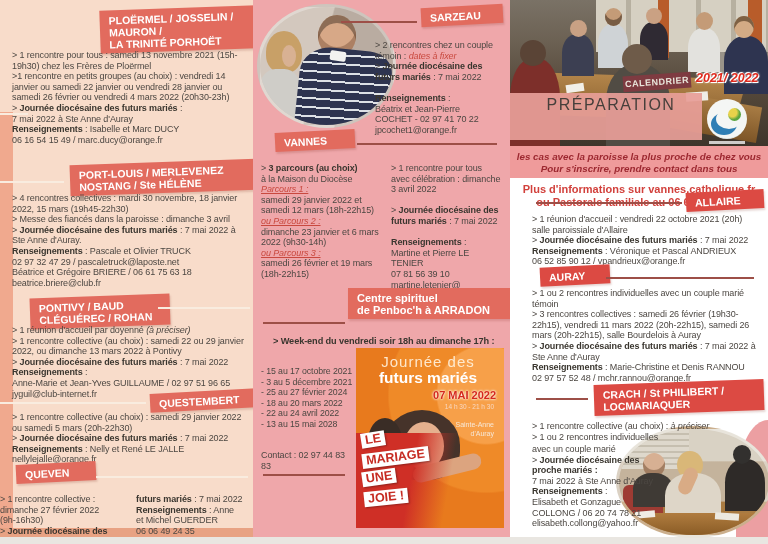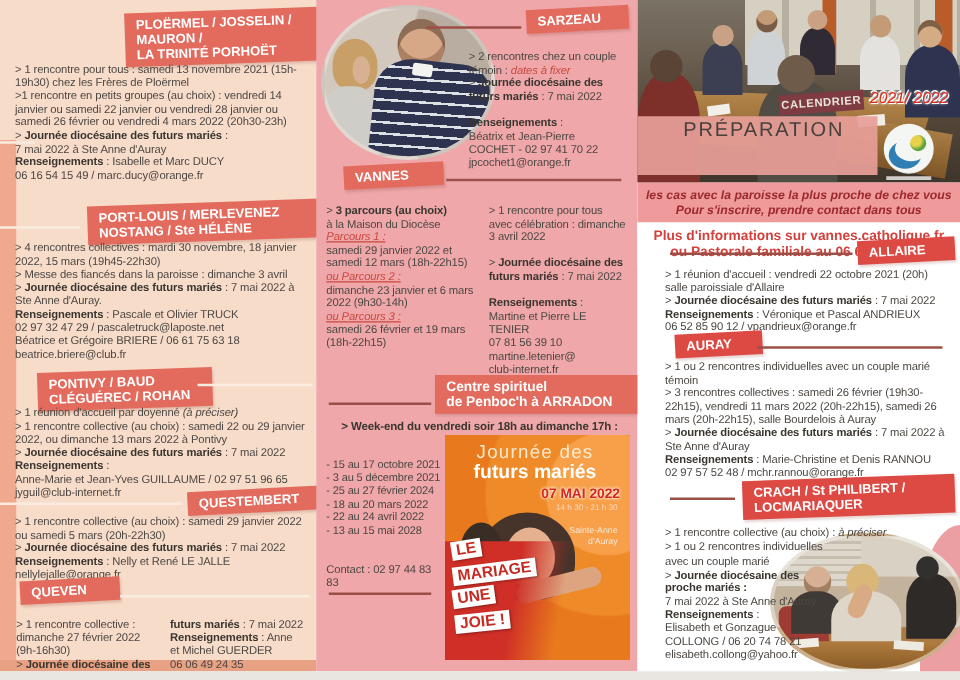--- a/index.html
+++ b/index.html
@@ -48,21 +48,21 @@
   #poster .red-wedge{position:absolute;left:0;bottom:0;width:100%;height:95px;
     background:linear-gradient(100deg,#cf2f26 0 38%,rgba(207,47,38,0) 62%);}
   .chip{position:absolute;background:#fff;color:#c62b22;font-weight:bold;
     font-size:12.5px;line-height:13px;padding:1px 4px;box-shadow:1px 1px 2px rgba(0,0,0,.3);}
   
   #photo-top{left:0;top:0;width:258px;height:146px;overflow:hidden;
     background:linear-gradient(180deg,#7a7266 0%,#6b6052 30%,#55483a 62%,#3e352b 100%);}
   #ribbon{left:113px;top:74px;width:68px;background:#7e3b41;color:#e8e4da;
     font-weight:bold;font-size:9px;letter-spacing:.5px;text-align:center;
     padding:3px 0;transform:rotate(-4deg);}
-  #years{left:186px;top:71px;font-size:12.5px;font-weight:normal;font-style:italic;
+  #years{left:186px;top:71px;font-size:12.5px;font-weight:bold;font-style:italic;
     color:#e02a1e;text-shadow:0 0 2px #fff,0 0 3px #fff,1px 1px 0 #fff,-1px -1px 0 #fff;}
   #prep-band{left:0;top:93px;width:192px;height:47px;background:rgba(231,158,152,.93);
     padding-left:10px;box-sizing:border-box;}
   #prep-band .l1{font-size:16px;color:#463f3b;letter-spacing:1.5px;margin-top:3px;text-align:center;}
   #prep-band .l2{font-size:20px;font-weight:bold;color:#fff;letter-spacing:1px;margin-top:1px;}
   #note-band{left:0;top:146px;width:258px;height:32px;background:#ef9b9b;
     text-align:center;font-style:italic;font-weight:bold;font-size:9.8px;
     line-height:12px;color:#9c2830;padding-top:5px;box-sizing:border-box;}
   #info-band{left:0;top:178px;width:258px;height:35px;background:#fff;text-align:center;
     font-weight:bold;font-size:11px;line-height:13px;color:#d2413c;
@@ -110,21 +110,21 @@
 CLÉGUÉREC / ROHAN</div>
     <div class="hline light" style="left:158px;top:307px;width:92px;"></div>
     <div class="body-text" style="left:12px;top:325px;width:236px;">&gt; 1 réunion d'accueil par doyenné <i>(à préciser)</i><br>&gt; 1 rencontre collective (au choix) : samedi 22 ou 29 janvier 2022, ou dimanche 13 mars 2022 à Pontivy<br>&gt; <b>Journée diocésaine des futurs mariés</b> : 7 mai 2022<br><b>Renseignements</b> :<br>Anne-Marie et Jean-Yves GUILLAUME / 02 97 51 96 65<br>jyguil@club-internet.fr</div>
 
     <div class="banner r-3" style="left:150px;top:391px;width:92px;">QUESTEMBERT</div>
     <div class="hline light" style="left:0;top:402px;width:146px;"></div>
     <div class="body-text" style="left:12px;top:412px;width:236px;">&gt; 1 rencontre collective (au choix) : samedi 29 janvier 2022 ou samedi 5 mars (20h-22h30)<br>&gt; <b>Journée diocésaine des futurs mariés</b> : 7 mai 2022<br><b>Renseignements</b> : Nelly et René LE JALLE<br>nellylejalle@orange.fr</div>
 
     <div class="banner r-3" style="left:16px;top:463px;width:62px;">QUEVEN</div>
     <div class="hline light" style="left:96px;top:476px;width:152px;"></div>
-    <div class="body-text" style="left:13px;top:494px;width:119px;">&gt; 1 rencontre collective :<br>dimanche 27 février 2022<br>(9h-16h30)<br>&gt; <b>Journée diocésaine des</b></div>
+    <div class="body-text" style="left:0;top:494px;width:119px;">&gt; 1 rencontre collective :<br>dimanche 27 février 2022<br>(9h-16h30)<br>&gt; <b>Journée diocésaine des</b></div>
     <div class="body-text" style="left:136px;top:494px;width:112px;"><b>futurs mariés</b> : 7 mai 2022<br><b>Renseignements</b> : Anne<br>et Michel GUERDER<br>06 06 49 24 35</div>
   </div>
 
   <div id="panel-mid" class="abs">
 
     <div id="photo-circle" class="abs">
       <div class="ph" style="left:6px;top:24px;width:36px;height:42px;border-radius:50% 50% 42% 42%;background:#c8a067;"></div>
       <div class="ph" style="left:22px;top:38px;width:14px;height:22px;border-radius:50%;background:#d8b193;"></div>
       <div class="ph" style="left:-2px;top:62px;width:44px;height:60px;border-radius:40% 40% 0 0;background:#cfcdc8;"></div>
       <div class="ph" style="left:58px;top:8px;width:38px;height:42px;border-radius:50%;background:#d7a887;box-shadow:inset 0 -10px 0 rgba(120,80,55,.45), inset 0 8px 0 rgba(80,60,45,.55);"></div>
@@ -135,21 +135,21 @@
     <div class="hline dark" style="left:88px;top:21px;width:76px;"></div>
     <div class="banner r-3" style="left:168px;top:6px;width:64px;">SARZEAU</div>
     <div class="body-text" style="left:122px;top:40px;width:128px;">&gt; 2 rencontres chez un couple témoin : <i class="r">dates à fixer</i><br>&gt; <b>Journée diocésaine des futurs mariés</b> : 7 mai 2022<br><br><b>Renseignements</b> :<br>Béatrix et Jean-Pierre<br>COCHET - 02 97 41 70 22<br>jpcochet1@orange.fr</div>
 
     <div class="banner r-3" style="left:22px;top:131px;width:62px;">VANNES</div>
     <div class="hline dark" style="left:104px;top:143px;width:140px;"></div>
     <div class="body-text" style="left:8px;top:163px;width:122px;">&gt; <b>3 parcours (au choix)</b><br>à la Maison du Diocèse<br><i class="ru">Parcours 1 :</i><br>samedi 29 janvier 2022 et samedi 12 mars (18h-22h15)<br><i class="ru">ou Parcours 2 :</i><br>dimanche 23 janvier et 6 mars 2022 (9h30-14h)<br><i class="ru">ou Parcours 3 :</i><br>samedi 26 février et 19 mars (18h-22h15)</div>
     <div class="body-text" style="left:138px;top:163px;width:112px;">&gt; 1 rencontre pour tous avec célébration : dimanche 3 avril 2022<br><br>&gt; <b>Journée diocésaine des futurs mariés</b> : 7 mai 2022<br><br><b>Renseignements</b> :<br>Martine et Pierre LE TENIER<br>07 81 56 39 10<br>martine.letenier@<br>club-internet.fr</div>
 
     <div class="hline dark" style="left:10px;top:322px;width:82px;"></div>
-    <div class="banner" style="left:95px;top:300px;width:150px;font-size:11px;">Centre spirituel
+    <div class="banner" style="left:95px;top:288px;width:150px;font-size:11px;">Centre spirituel
 de Penboc'h à ARRADON</div>
     <div class="body-text" style="left:20px;top:336px;width:248px;font-size:9.2px;"><b>&gt; Week-end du vendredi soir 18h au dimanche 17h :</b></div>
 
     <div class="body-text" style="left:8px;top:366px;width:95px;white-space:nowrap;font-size:8.8px;line-height:10.6px;">
       <div>- 15 au 17 octobre 2021</div>
       <div>- 3 au 5 décembre 2021</div>
       <div>- 25 au 27 février 2024</div>
       <div>- 18 au 20 mars 2022</div>
       <div>- 22 au 24 avril 2022</div>
       <div>- 13 au 15 mai 2028</div>

